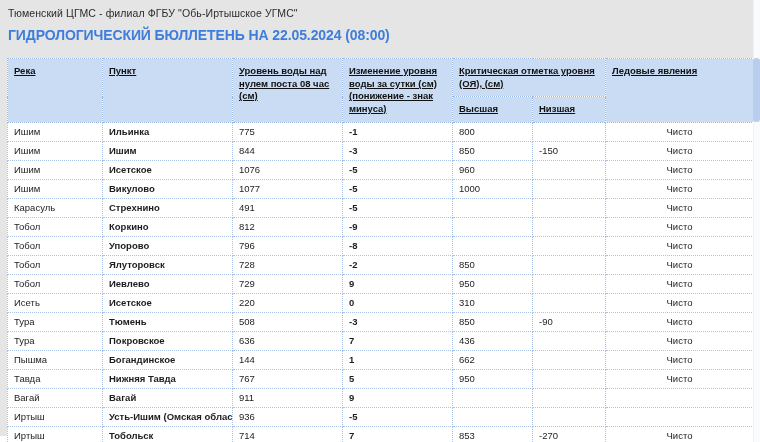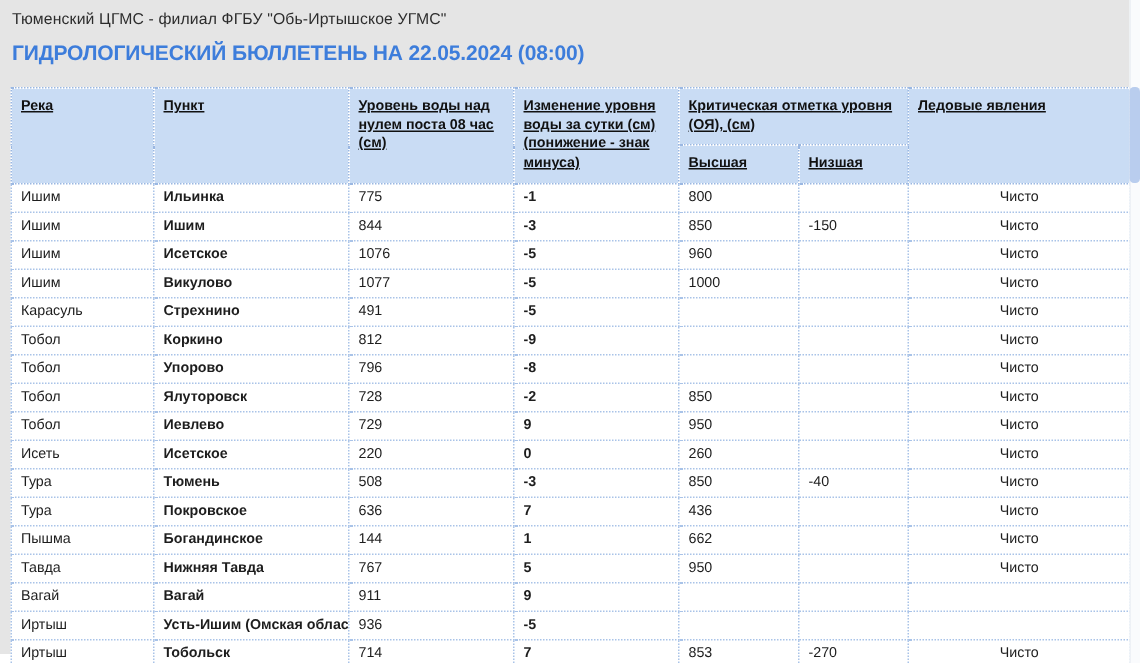--- a/index.html
+++ b/index.html
@@ -217,31 +217,31 @@
             <td class="c-change">9</td>
             <td class="c-high">950</td>
             <td class="c-low"></td>
             <td class="c-ice">Чисто</td>
           </tr>
           <tr>
             <td class="c-river">Исеть</td>
             <td class="c-point">Исетское</td>
             <td class="c-level">220</td>
             <td class="c-change">0</td>
-            <td class="c-high">260</td>
+            <td class="c-high">310</td>
             <td class="c-low"></td>
             <td class="c-ice">Чисто</td>
           </tr>
           <tr>
             <td class="c-river">Тура</td>
             <td class="c-point">Тюмень</td>
             <td class="c-level">508</td>
             <td class="c-change">-3</td>
             <td class="c-high">850</td>
-            <td class="c-low">-40</td>
+            <td class="c-low">-90</td>
             <td class="c-ice">Чисто</td>
           </tr>
           <tr>
             <td class="c-river">Тура</td>
             <td class="c-point">Покровское</td>
             <td class="c-level">636</td>
             <td class="c-change">7</td>
             <td class="c-high">436</td>
             <td class="c-low"></td>
             <td class="c-ice">Чисто</td>

